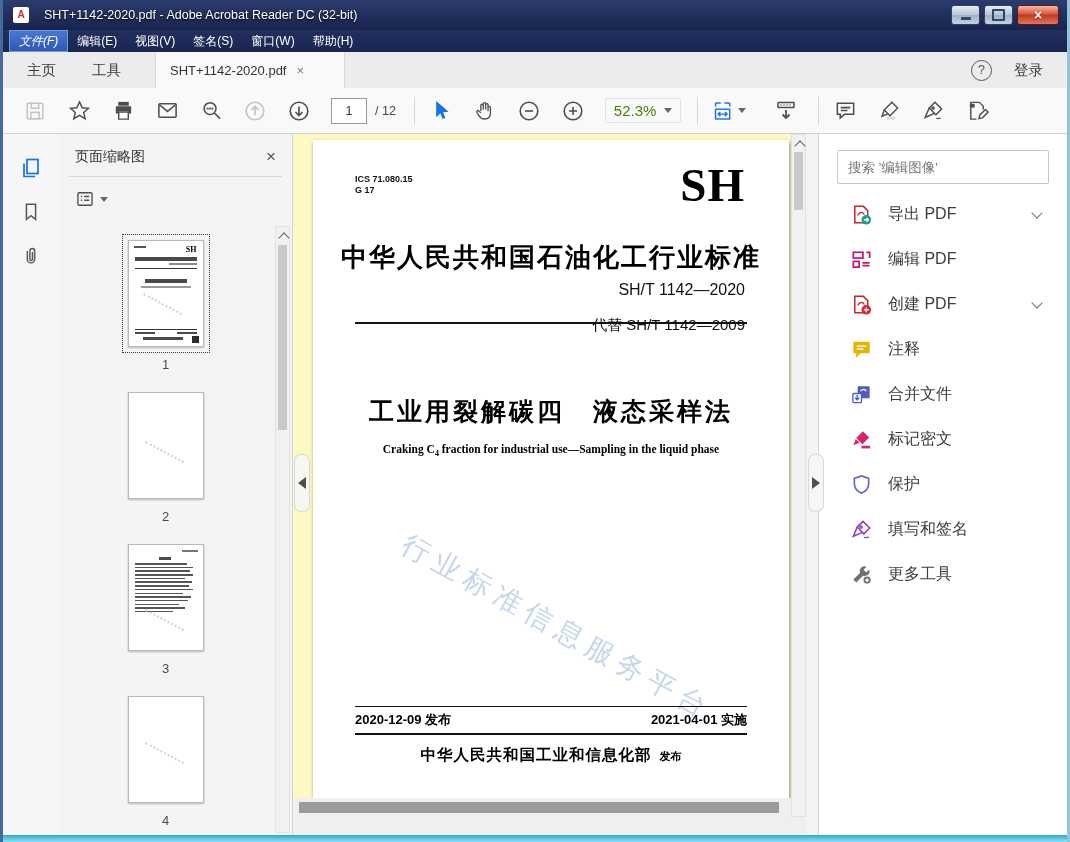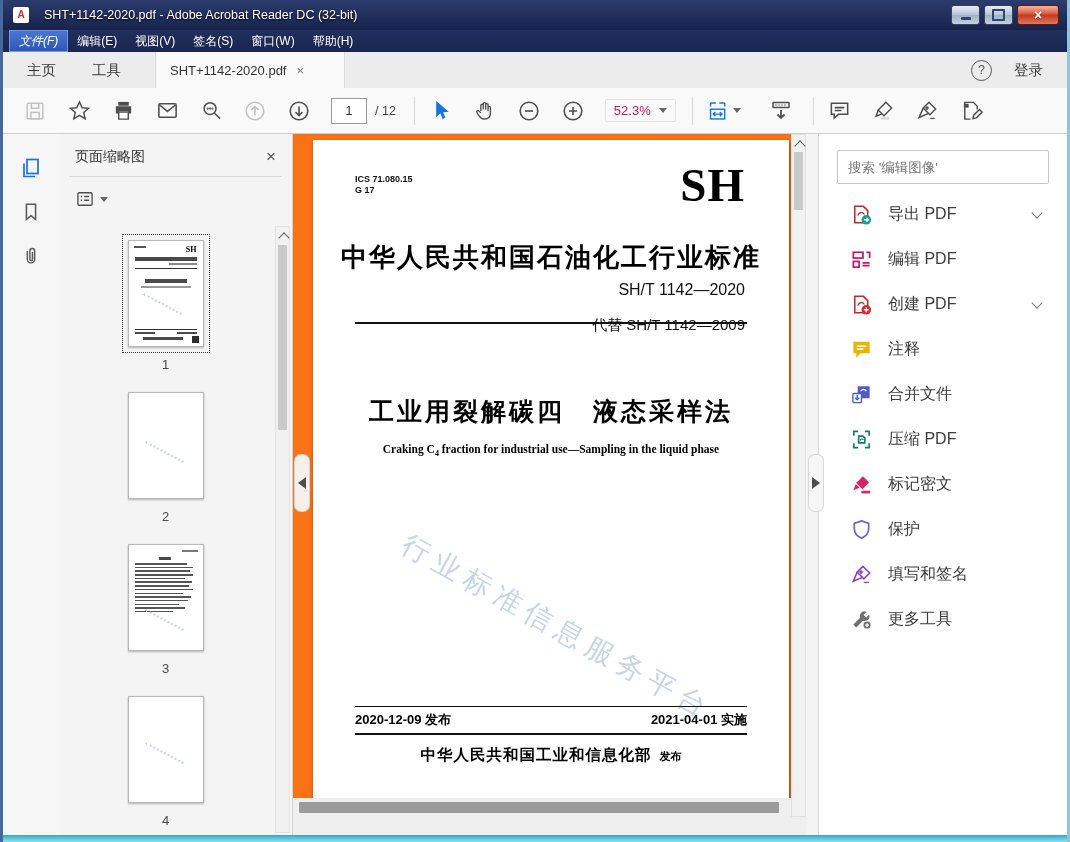--- a/index.html
+++ b/index.html
@@ -41,21 +41,21 @@
   
   .toolbar{position:absolute;left:0;top:88px;width:100%;height:46px;background:#f9f9f9;
            border-bottom:1px solid #cfcfcf;display:flex;align-items:center;padding-left:20px;box-sizing:border-box;}
   .tbtn{width:24px;height:24px;margin-right:20px;display:flex;align-items:center;justify-content:center;cursor:pointer;flex:none;}
   .tsep{width:1px;height:28px;background:#d8d8d8;margin:0 14px 0 0;flex:none;}
   .pagebox{width:30px;height:22px;border:1px solid #9a9a9a;background:#fff;text-align:center;font-size:12.5px;color:#333;
            margin-right:8px;flex:none;}
   .pagetotal{font-size:12.5px;color:#444;margin-right:18px;flex:none;}
   .zoomctl{display:flex;align-items:center;gap:8px;border:1px solid #e2e2e2;border-radius:2px;
            padding:3px 8px;margin-right:16px;cursor:pointer;flex:none;}
-  .zoomval{font-size:13px;color:#be185d;}
+  .zoomval{font-size:15px;color:#4d7c0f;}
   .caret{width:0;height:0;border-left:4px solid transparent;border-right:4px solid transparent;border-top:5px solid #666;}
   
   .content{position:absolute;left:0;top:134px;width:100%;bottom:7px;background:#f4f4f4;}
   
   .rail{position:absolute;left:0;top:0;width:56px;bottom:0;background:#f6f6f6;}
   .railbtn{width:56px;height:44px;display:flex;align-items:center;justify-content:center;cursor:pointer;}
   
   .sidepanel{position:absolute;left:56px;top:0;width:234px;bottom:0;background:#f4f4f4;border-right:1px solid #d4d4d4;box-sizing:border-box;}
   .sp-head{display:flex;justify-content:space-between;padding:14px 16px 10px 16px;}
   .sp-title{font-size:14px;color:#333;}
@@ -73,21 +73,21 @@
   .t3line{height:1.5px;background:#555;margin:2.2px 6px;}
   
   .sp-scroll{position:absolute;right:2px;top:92px;bottom:2px;width:15px;background:#f1f1f1;border:1px solid #e2e2e2;box-sizing:border-box;}
   .sthumb{position:absolute;left:2px;width:9px;background:#c9c9c9;border-radius:1px;}
   .chev{width:7px;height:7px;border-right:1.8px solid #606060;border-bottom:1.8px solid #606060;display:inline-block;}
   .chev.up{transform:rotate(-135deg);margin-top:4px;}
   .chev.down{transform:rotate(45deg);margin-bottom:3px;}
   .schev{position:absolute;left:3px;display:flex;justify-content:center;width:9px;cursor:pointer;}
   
   .docarea{position:absolute;left:234px;top:0;right:250px;bottom:0;}
-  .canvas{position:absolute;left:56px;top:0;width:498px;bottom:37px;background:#f97316;overflow:hidden;}
+  .canvas{position:absolute;left:56px;top:0;width:498px;bottom:37px;background:#fef9c3;overflow:hidden;}
   .vscroll{position:absolute;left:554px;top:0;width:15px;bottom:18px;background:#f1f1f1;border:1px solid #e0e0e0;box-sizing:border-box;}
   .hscroll{position:absolute;left:56px;bottom:18px;width:498px;height:19px;background:#efefef;display:flex;align-items:center;}
   .hthumb{height:11px;background:#9b9b9b;border-radius:1px;margin-left:6px;width:480px;}
   .panefoot{position:absolute;left:56px;bottom:0;width:513px;height:18px;background:#efefef;}
   .collapse{position:absolute;width:14px;height:56px;background:rgba(245,245,245,.95);border:1px solid rgba(0,0,0,.12);
             border-radius:7px;display:flex;align-items:center;justify-content:center;cursor:pointer;z-index:5;}
   .tri-l{width:0;height:0;border-top:6px solid transparent;border-bottom:6px solid transparent;border-right:8px solid #4e4e4e;}
   .tri-r{width:0;height:0;border-top:6px solid transparent;border-bottom:6px solid transparent;border-left:8px solid #4e4e4e;}
   
   .page{position:absolute;left:20px;top:6px;width:476px;height:660px;background:#fff;box-shadow:1px 2px 4px rgba(0,0,0,.45);}
@@ -510,30 +510,20 @@
           <svg width="23" height="23" viewBox="0 0 24 24">
             <rect x="8" y="3.5" width="12.5" height="12.5" rx="1" fill="#5258c4"></rect>
             <path d="M11 8.5c2-2.5 4.5-2.5 6 0" fill="none" stroke="#fff" stroke-width="1.2"></path>
             <rect x="3" y="11" width="9" height="9.5" rx="1" fill="#fff" stroke="#5258c4" stroke-width="1.4"></rect>
             <path d="M7.5 12.5v5m-2.2-2.2l2.2 2.2 2.2-2.2" stroke="#2b6fd4" stroke-width="1.5" fill="none"></path>
           </svg>
         </span>
         <span class="tlabel">合并文件</span>
       </div>
 
-      <div class="tool">
-        <span class="ticon">
-          <svg width="23" height="23" viewBox="0 0 24 24" fill="none" stroke="#0d7d74" stroke-width="1.7">
-            <path d="M8.5 3.5H4V8M15.5 3.5H20V8M8.5 20.5H4V16M15.5 20.5H20V16"></path>
-            <path d="M9 8.5h4.5l2 2v5H9z"></path>
-              <path d="M10.5 13c1-2 2.5-2 3.5-.5" stroke-width="1.2"></path>
-          </svg>
-        </span>
-        <span class="tlabel">压缩 PDF</span>
-      </div>
 
       <div class="tool">
         <span class="ticon">
           <svg width="23" height="23" viewBox="0 0 24 24">
             <path d="M13.5 3.5l6.5 6.5-7 7-6.5-6.5z" fill="#d6246e"></path>
             <path d="M6 11.5L3.5 18l6.5-2.5z" fill="#d6246e"></path>
             <rect x="12" y="18.5" width="9" height="2.8" fill="#d6246e"></rect>
           </svg>
         </span>
         <span class="tlabel">标记密文</span>

